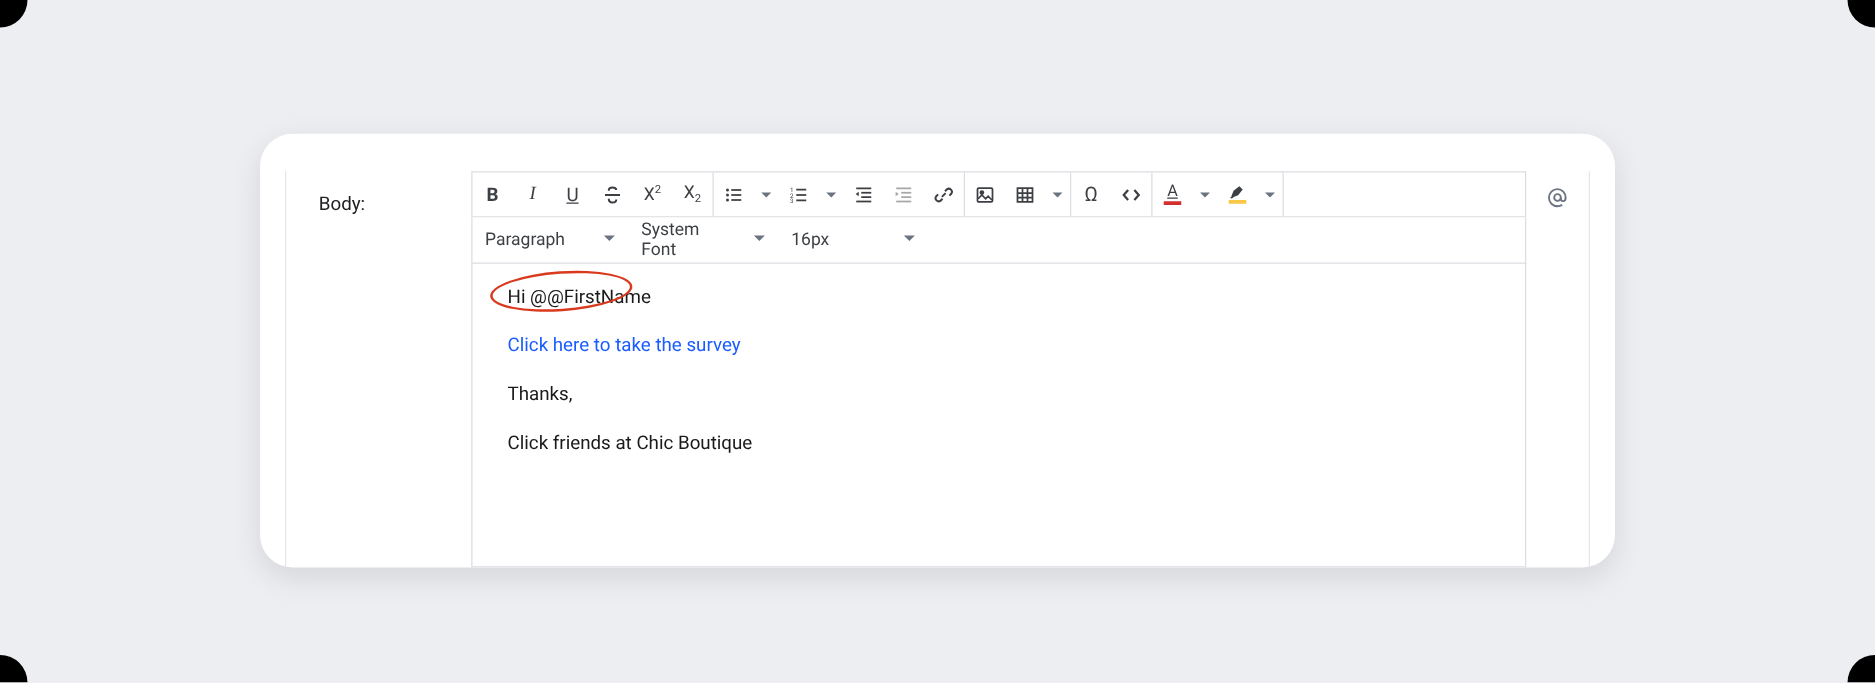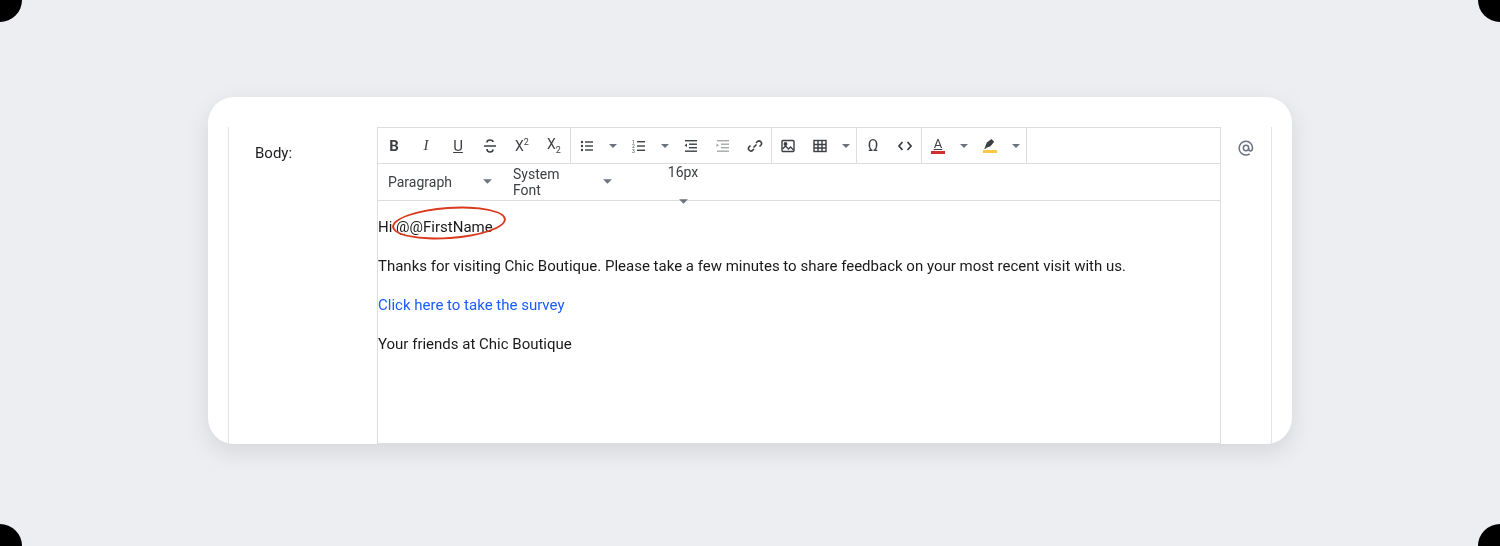--- a/index.html
+++ b/index.html
@@ -14,21 +14,21 @@
     }
     .corner { position: absolute; width: 22px; height: 22px; background: #000; }
     .corner.tl { top: 0; left: 0; border-bottom-right-radius: 22px; }
     .corner.tr { top: 0; right: 0; border-bottom-left-radius: 22px; }
     .corner.bl { bottom: 0; left: 0; border-top-right-radius: 22px; }
     .corner.br { bottom: 0; right: 0; border-top-left-radius: 22px; }
 
     .card {
       position: absolute;
       left: 208px;
-      top: 97px;
+      top: 107px;
       width: 1084px;
       height: 347px;
       background: #fff;
       border-radius: 26px;
       box-shadow: 0 8px 24px rgba(0,0,0,0.10);
       overflow: hidden;
     }
     .inner {
       position: absolute;
       left: 20px;
@@ -93,27 +93,27 @@
       height: 100%;
       padding: 0 10px;
       font-size: 14px;
       color: #3c3f44;
       cursor: pointer;
       gap: 14px;
     }
     .dd .chev svg { width: 11px; height: 11px; }
     .dd.w1 { width: 125px; justify-content: space-between; }
     .dd.w2 { width: 120px; justify-content: center; gap: 38px; }
-    .dd.w3 { width: 120px; justify-content: space-between; flex-direction: column; }
+    .dd.w3 { width: 120px; justify-content: space-between; }
 
     .content {
       border: 1px solid #dcdde1;
       border-top: none;
       flex: 1;
-      padding: 16px 0;
+      padding: 16px 28px;
       font-size: 15px;
       line-height: 1.4;
       color: #1a1a1a;
       position: relative;
     }
     .content p { margin: 0 0 18px 0; }
     .content p:last-child { margin-bottom: 0; }
     .link { color: #1a5cff; cursor: pointer; }
     .annot {
       position: absolute;
@@ -295,23 +295,23 @@
               </svg></span>
         </div>
         <div style="flex:1;"></div>
       </div>
 
       <div class="content">
         <div class="annot" style="left:14px; top:6px; width:114px; height:32px;"></div>
         <p>
           <span>Hi </span><span>@@FirstName</span>
         </p>
-        <p>Thanks for visiting Chic Boutique. Please take a few minutes to share feedback on your most recent visit with us.</p>
         <p><a class="link">Click here to take the survey</a></p>
-        <p>Your friends at Chic Boutique</p>
+        <p>Thanks,</p>
+        <p>Click friends at Chic Boutique</p>
       </div>
     </div>
 
     <div class="side-col">
       <div class="at-icon">
         <svg viewBox="0 0 24 24" fill="none" stroke="currentColor" stroke-width="1.8">
             <circle cx="12" cy="12" r="3.2"></circle>
             <path d="M15.2 12v1.2c0 1.4.9 2.3 2.1 2.3 1.5 0 2.5-1.3 2.5-3.5 0-4.6-3.5-8-7.8-8-4.6 0-8.2 3.6-8.2 8.2s3.6 8.2 8.2 8.2c1.7 0 3.2-.5 4.5-1.3"></path>
           </svg>
       </div>

